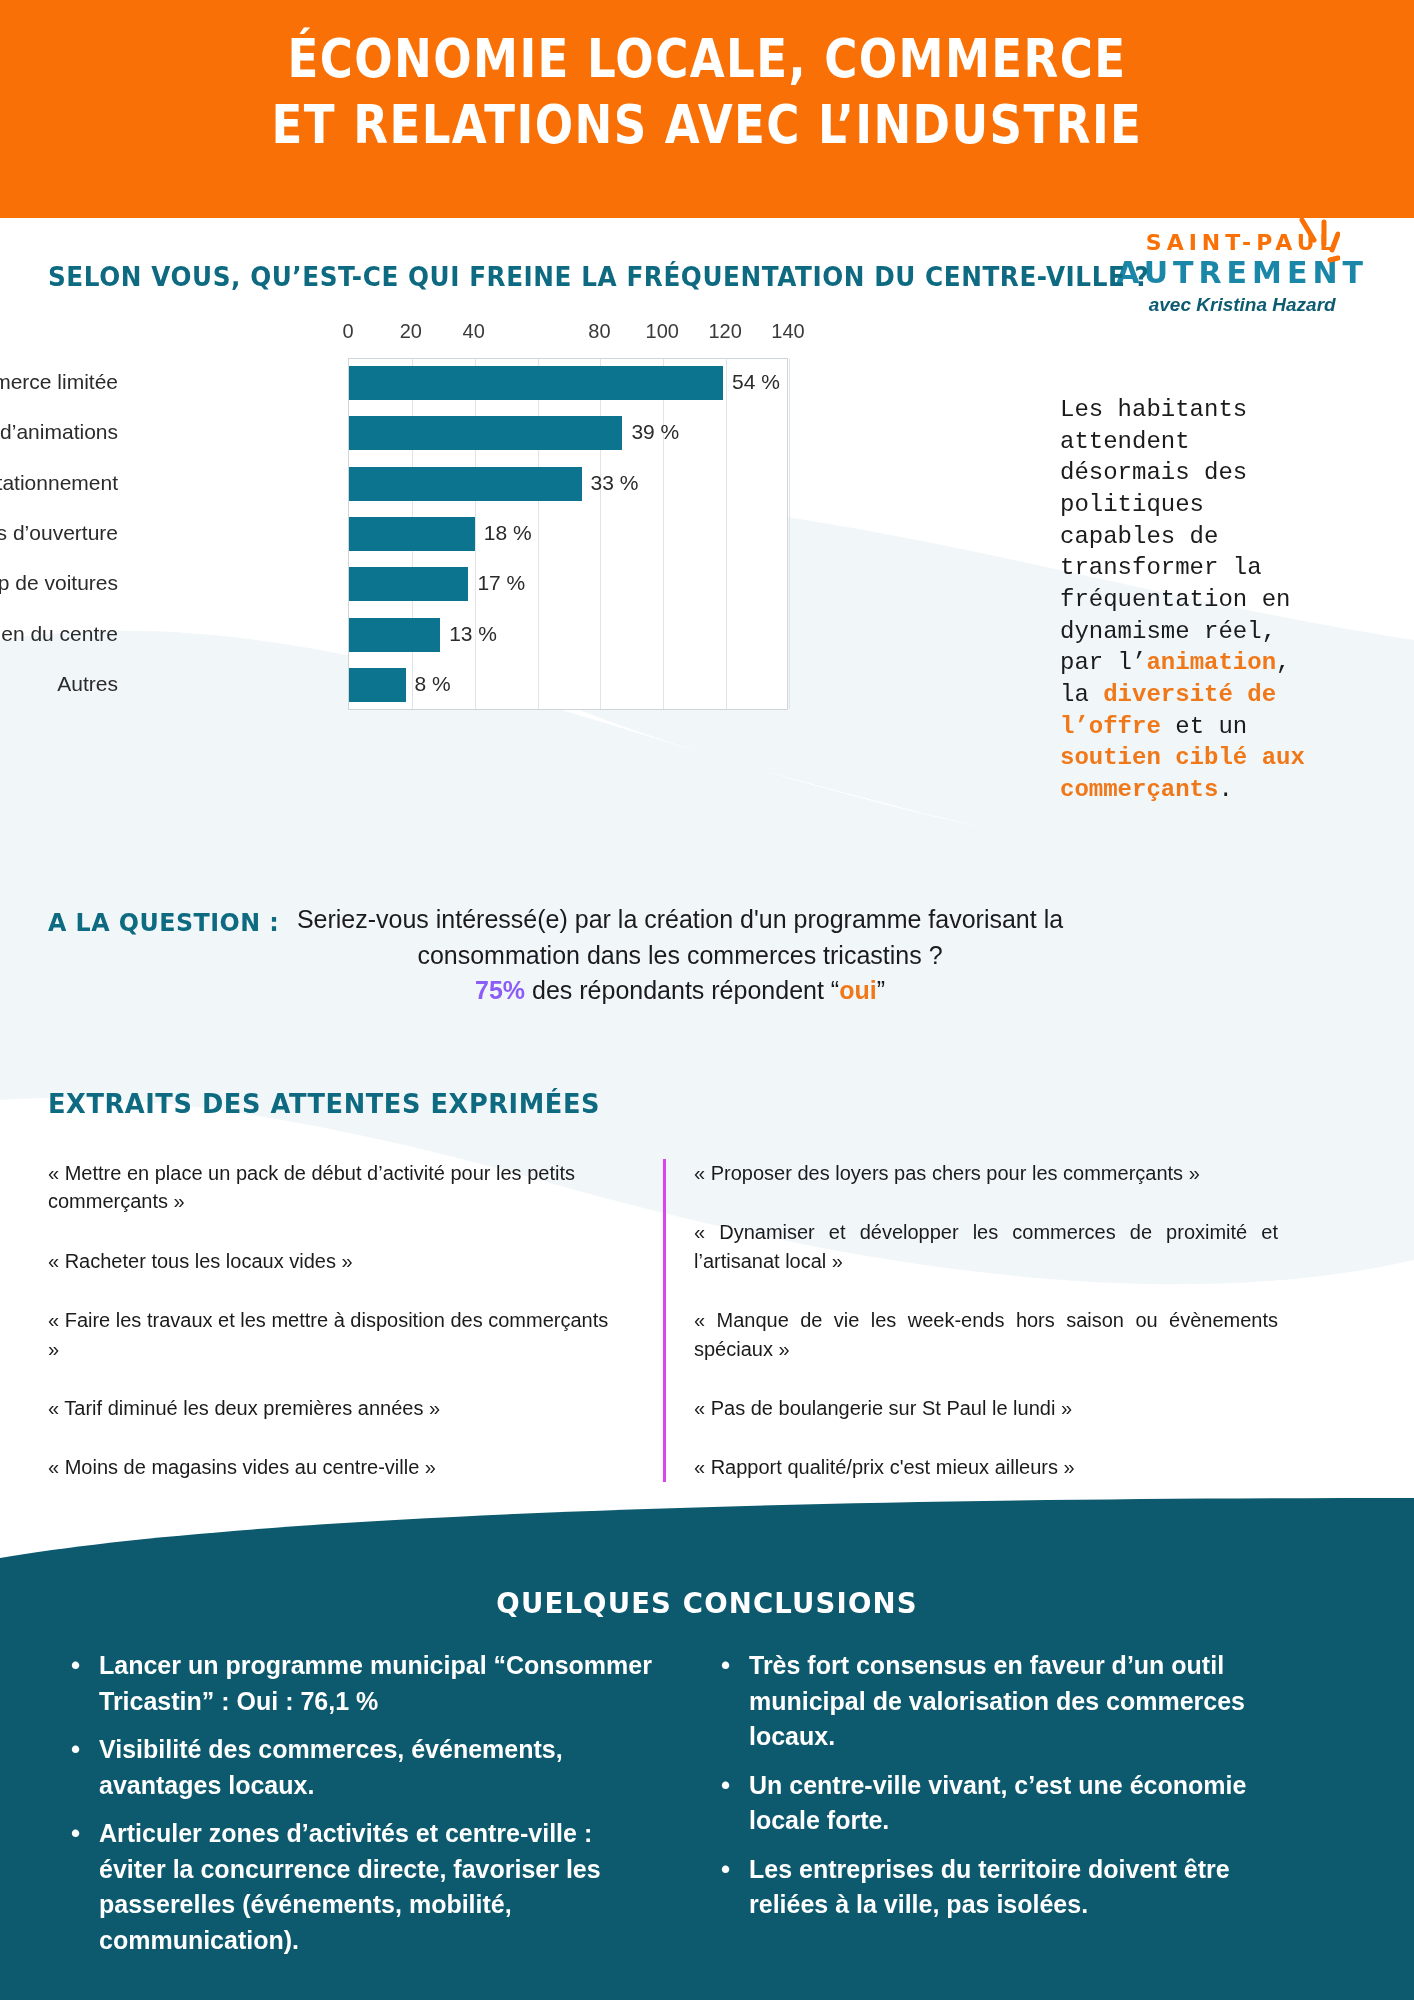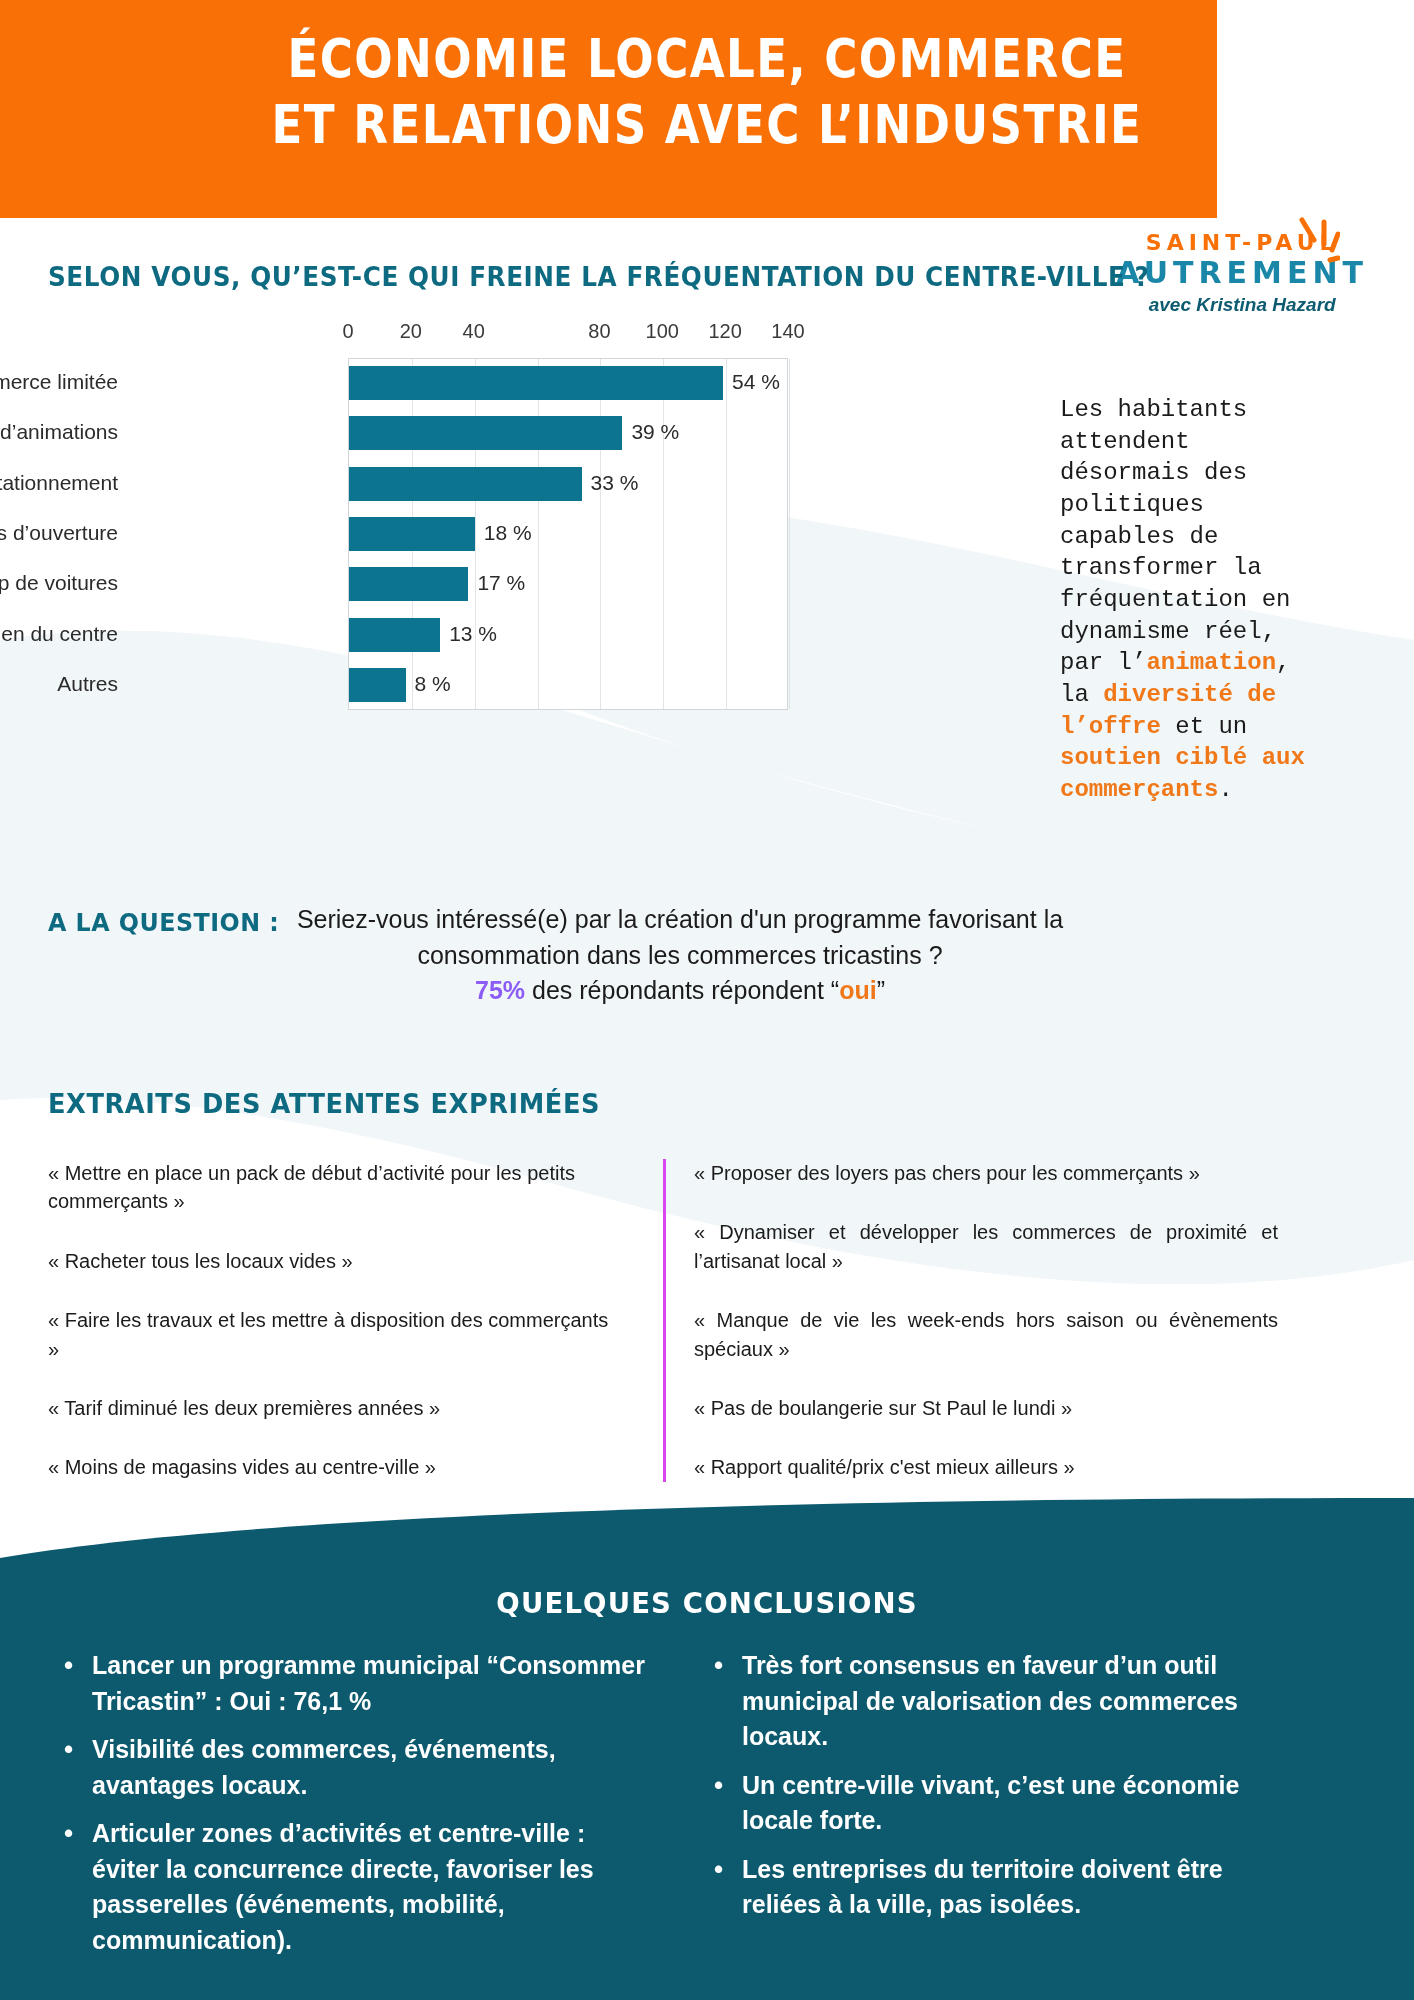--- a/index.html
+++ b/index.html
@@ -24,21 +24,21 @@
     left: 0; top: 0;
     width: 1414px; height: 2000px;
     pointer-events: none;
     z-index: 0;
   }
 
   
   .header {
     position: absolute;
     left: 0; top: 0;
-    width: 1217px;
+    width: 1414px;
     height: 218px;
     background: #f97106;
     z-index: 3;
   }
   .header-title {
     position: absolute;
     left: 0; top: 26px;
     width: 1414px;
     text-align: center;
     color: #ffffff;
@@ -261,21 +261,21 @@
     font-family: "DejaVu Sans", sans-serif;
     font-weight: bold;
     font-size: 29px;
     color: #ffffff;
     letter-spacing: 1.2px;
     text-transform: uppercase;
     transform: scaleX(0.95);
   }
   .concl-cols {
     position: absolute;
-    left: 58px; top: 150px;
+    left: 65px; top: 150px;
     width: 1300px;
     display: flex;
   }
   .concl-col { width: 650px; padding-right: 60px; }
   .concl-col ul { list-style: none; }
   .concl-col li {
     position: relative;
     padding-left: 34px;
     margin-bottom: 13px;
     font-family: "Liberation Sans", sans-serif;

